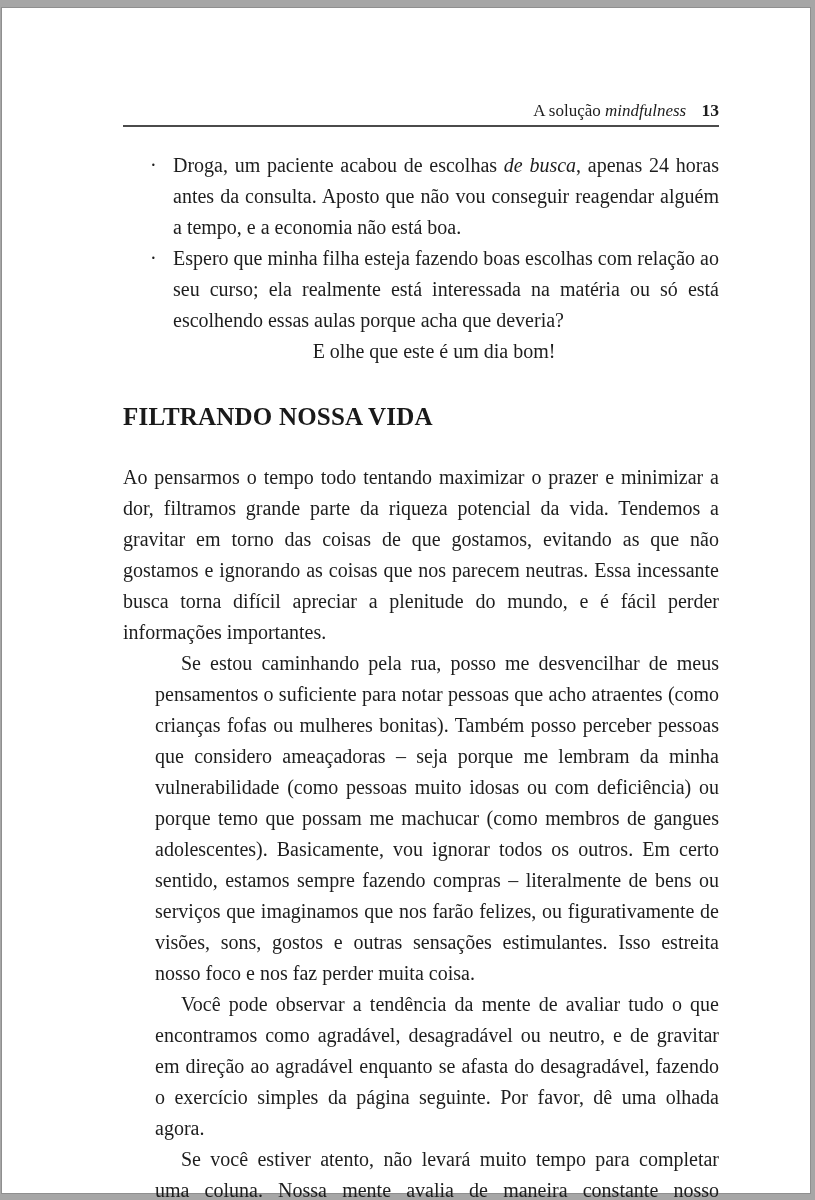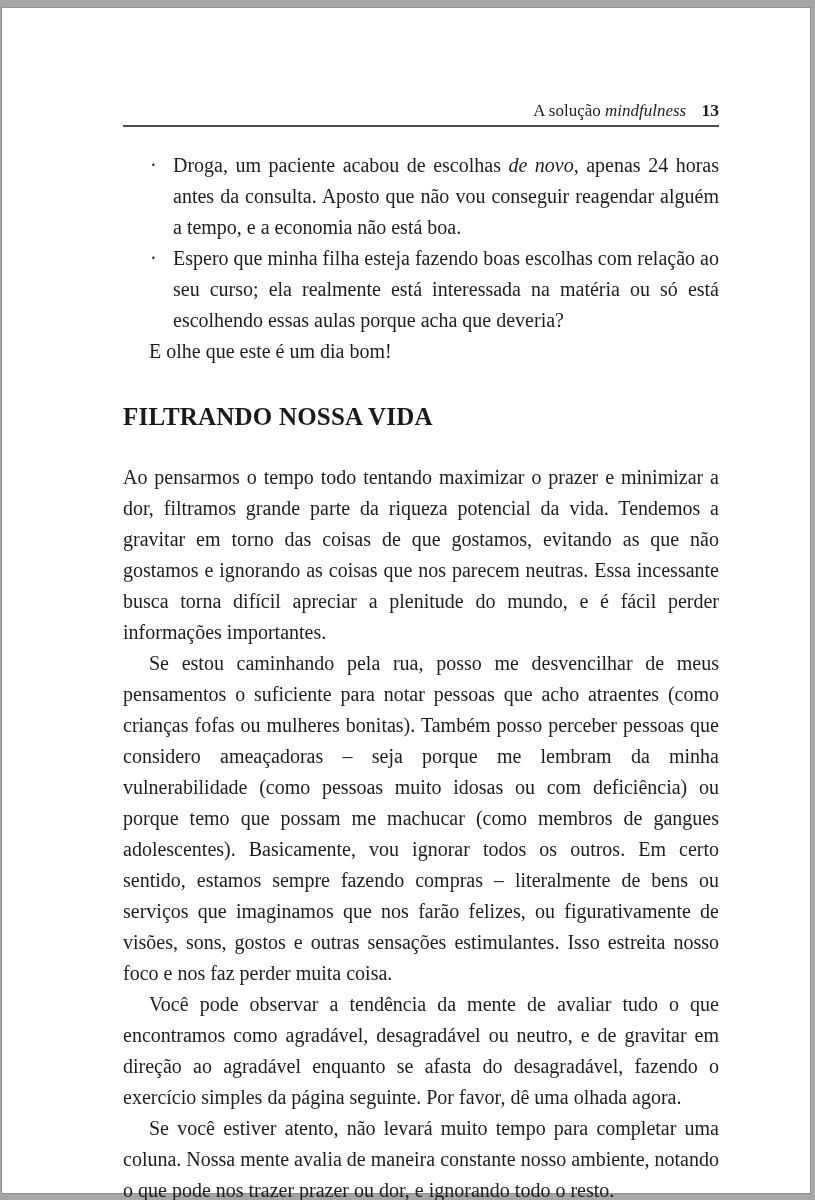--- a/index.html
+++ b/index.html
@@ -52,53 +52,53 @@
     position: absolute;
     left: 27px;
     top: 0;
     font-size: 20px;
     line-height: 31px;
   }
   .italic { font-style: italic; }
   .closing-line {
     margin-top: 7px;
     text-indent: 26px;
-    text-align: left;
+    text-align: center;
   }
   .section-heading {
     margin: 33px 0 28px 0;
     font-size: 25px;
     line-height: 34px;
     font-weight: bold;
     letter-spacing: 0.2px;
     color: #1a1a1a;
     text-align: left;
   }
   .para { margin: 0; }
-  .para.indent { text-indent: 26px; }
+  .para.indent { text-indent: 26px; margin-left: 32px; }
 </style>
 </head>
 <body>
 
 <div class="page">
   <div class="content">
 
     <div class="running-head">
       <span>A solução</span>
       <span class="em">mindfulness</span>
       <span class="pagenum">13</span>
     </div>
     <hr class="head-rule">
 
     <div class="bodytext">
       <div class="bullets">
 
         <div class="bullet-item">
           <span class="bullet-marker">·</span>
-          <span>Droga, um paciente acabou de escolhas </span><span class="italic">de novo</span><span>, apenas 24 horas antes da consulta. Aposto que não vou conseguir reagendar alguém a tempo, e a economia não está boa.</span>
+          <span>Droga, um paciente acabou de escolhas </span><span class="italic">de busca</span><span>, apenas 24 horas antes da consulta. Aposto que não vou conseguir reagendar alguém a tempo, e a economia não está boa.</span>
         </div>
 
         <div class="bullet-item">
           <span class="bullet-marker">·</span>
           <span>Espero que minha filha esteja fazendo boas escolhas com relação ao seu curso; ela realmente está interessada na matéria ou só está escolhendo essas aulas porque acha que deveria?</span>
         </div>
 
       </div>
 
       <p class="para closing-line">E olhe que este é um dia bom!</p>

